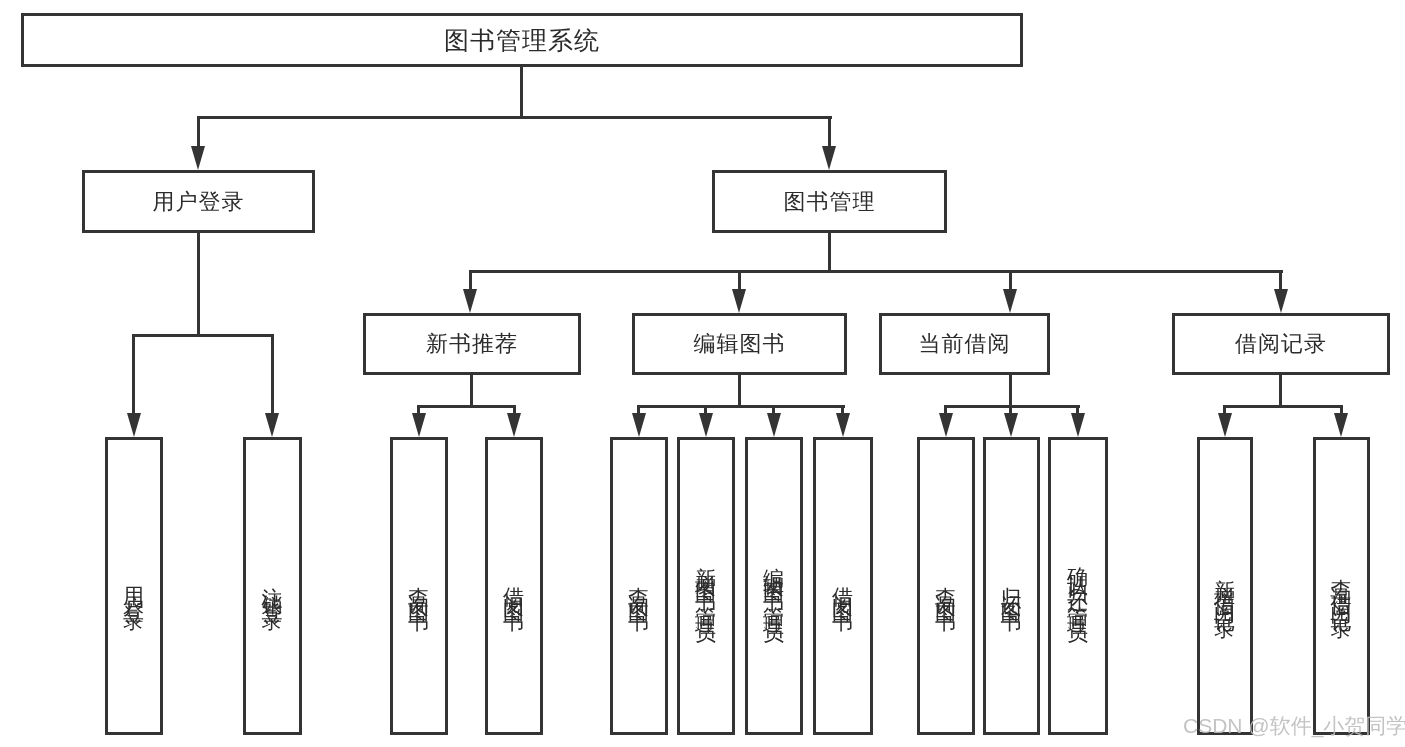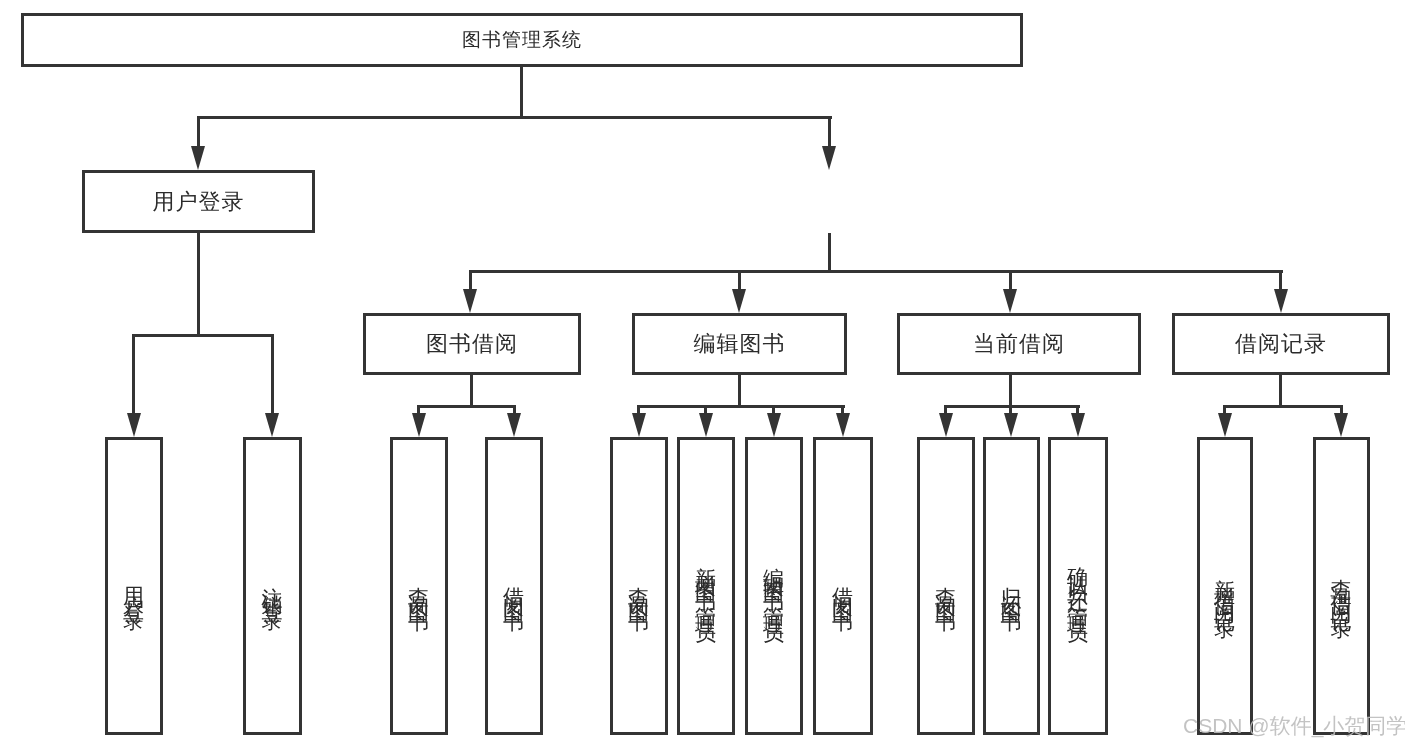--- a/index.html
+++ b/index.html
@@ -19,21 +19,21 @@
   }
   .box{
     position:absolute;
     box-sizing:border-box;
     border:3px solid var(--border);
     background:#fff;
     display:flex;align-items:center;justify-content:center;
     color:var(--text);
   }
   .hnode{font-size:22px;letter-spacing:1px;}
-  .root{font-size:19px;}
+  .root{font-size:25px;}
   .leaf .vtext{
     writing-mode:vertical-rl;
     font-size:21px;
     letter-spacing:8px;
     line-height:1;
     color:var(--text);
     white-space:nowrap;
   }
   .vl{position:absolute;width:3px;background:var(--line);}
   .hl{position:absolute;height:3px;background:var(--line);}
@@ -65,46 +65,49 @@
   <div class="vl" style="left:520px;top:66px;height:52px"></div>
   <div class="hl" style="left:197px;top:116px;width:635px"></div>
   <div class="vl" style="left:197px;top:116px;height:33px"></div>
   <div class="arrow" style="left:191px;top:146px"></div>
   <div class="vl" style="left:828px;top:116px;height:33px"></div>
   <div class="arrow" style="left:822px;top:146px"></div>
 
   <div class="box hnode" style="left:82px;top:170px;width:233px;height:63px">
     <span>用户登录</span>
   </div>
+  <div class="box hnode" style="left:712px;top:170px;width:235px;height:63px">
+    <span>图书管理</span>
+  </div>
 
   <div class="vl" style="left:197px;top:233px;height:104px"></div>
   <div class="hl" style="left:132px;top:334px;width:142px"></div>
   <div class="vl" style="left:132px;top:334px;height:81px"></div>
   <div class="arrow" style="left:127px;top:413px"></div>
   <div class="vl" style="left:271px;top:334px;height:81px"></div>
   <div class="arrow" style="left:265px;top:413px"></div>
 
   <div class="vl" style="left:828px;top:233px;height:40px"></div>
   <div class="hl" style="left:469px;top:270px;width:814px"></div>
   <div class="vl" style="left:469px;top:270px;height:21px"></div>
   <div class="arrow" style="left:463px;top:289px"></div>
   <div class="vl" style="left:738px;top:270px;height:21px"></div>
   <div class="arrow" style="left:732px;top:289px"></div>
   <div class="vl" style="left:1009px;top:270px;height:21px"></div>
   <div class="arrow" style="left:1003px;top:289px"></div>
   <div class="vl" style="left:1279px;top:270px;height:21px"></div>
   <div class="arrow" style="left:1274px;top:289px"></div>
 
   <div class="box hnode" style="left:363px;top:313px;width:218px;height:62px">
-    <span>图书借阅</span>
+    <span>新书推荐</span>
   </div>
   <div class="box hnode" style="left:632px;top:313px;width:215px;height:62px">
     <span>编辑图书</span>
   </div>
-  <div class="box hnode" style="left:897px;top:313px;width:244px;height:62px">
+  <div class="box hnode" style="left:879px;top:313px;width:171px;height:62px">
     <span>当前借阅</span>
   </div>
   <div class="box hnode" style="left:1172px;top:313px;width:218px;height:62px">
     <span>借阅记录</span>
   </div>
 
   <div class="vl" style="left:470px;top:375px;height:33px"></div>
   <div class="hl" style="left:417px;top:405px;width:99px"></div>
   <div class="vl" style="left:417px;top:405px;height:11px"></div>
   <div class="arrow" style="left:412px;top:413px"></div>

